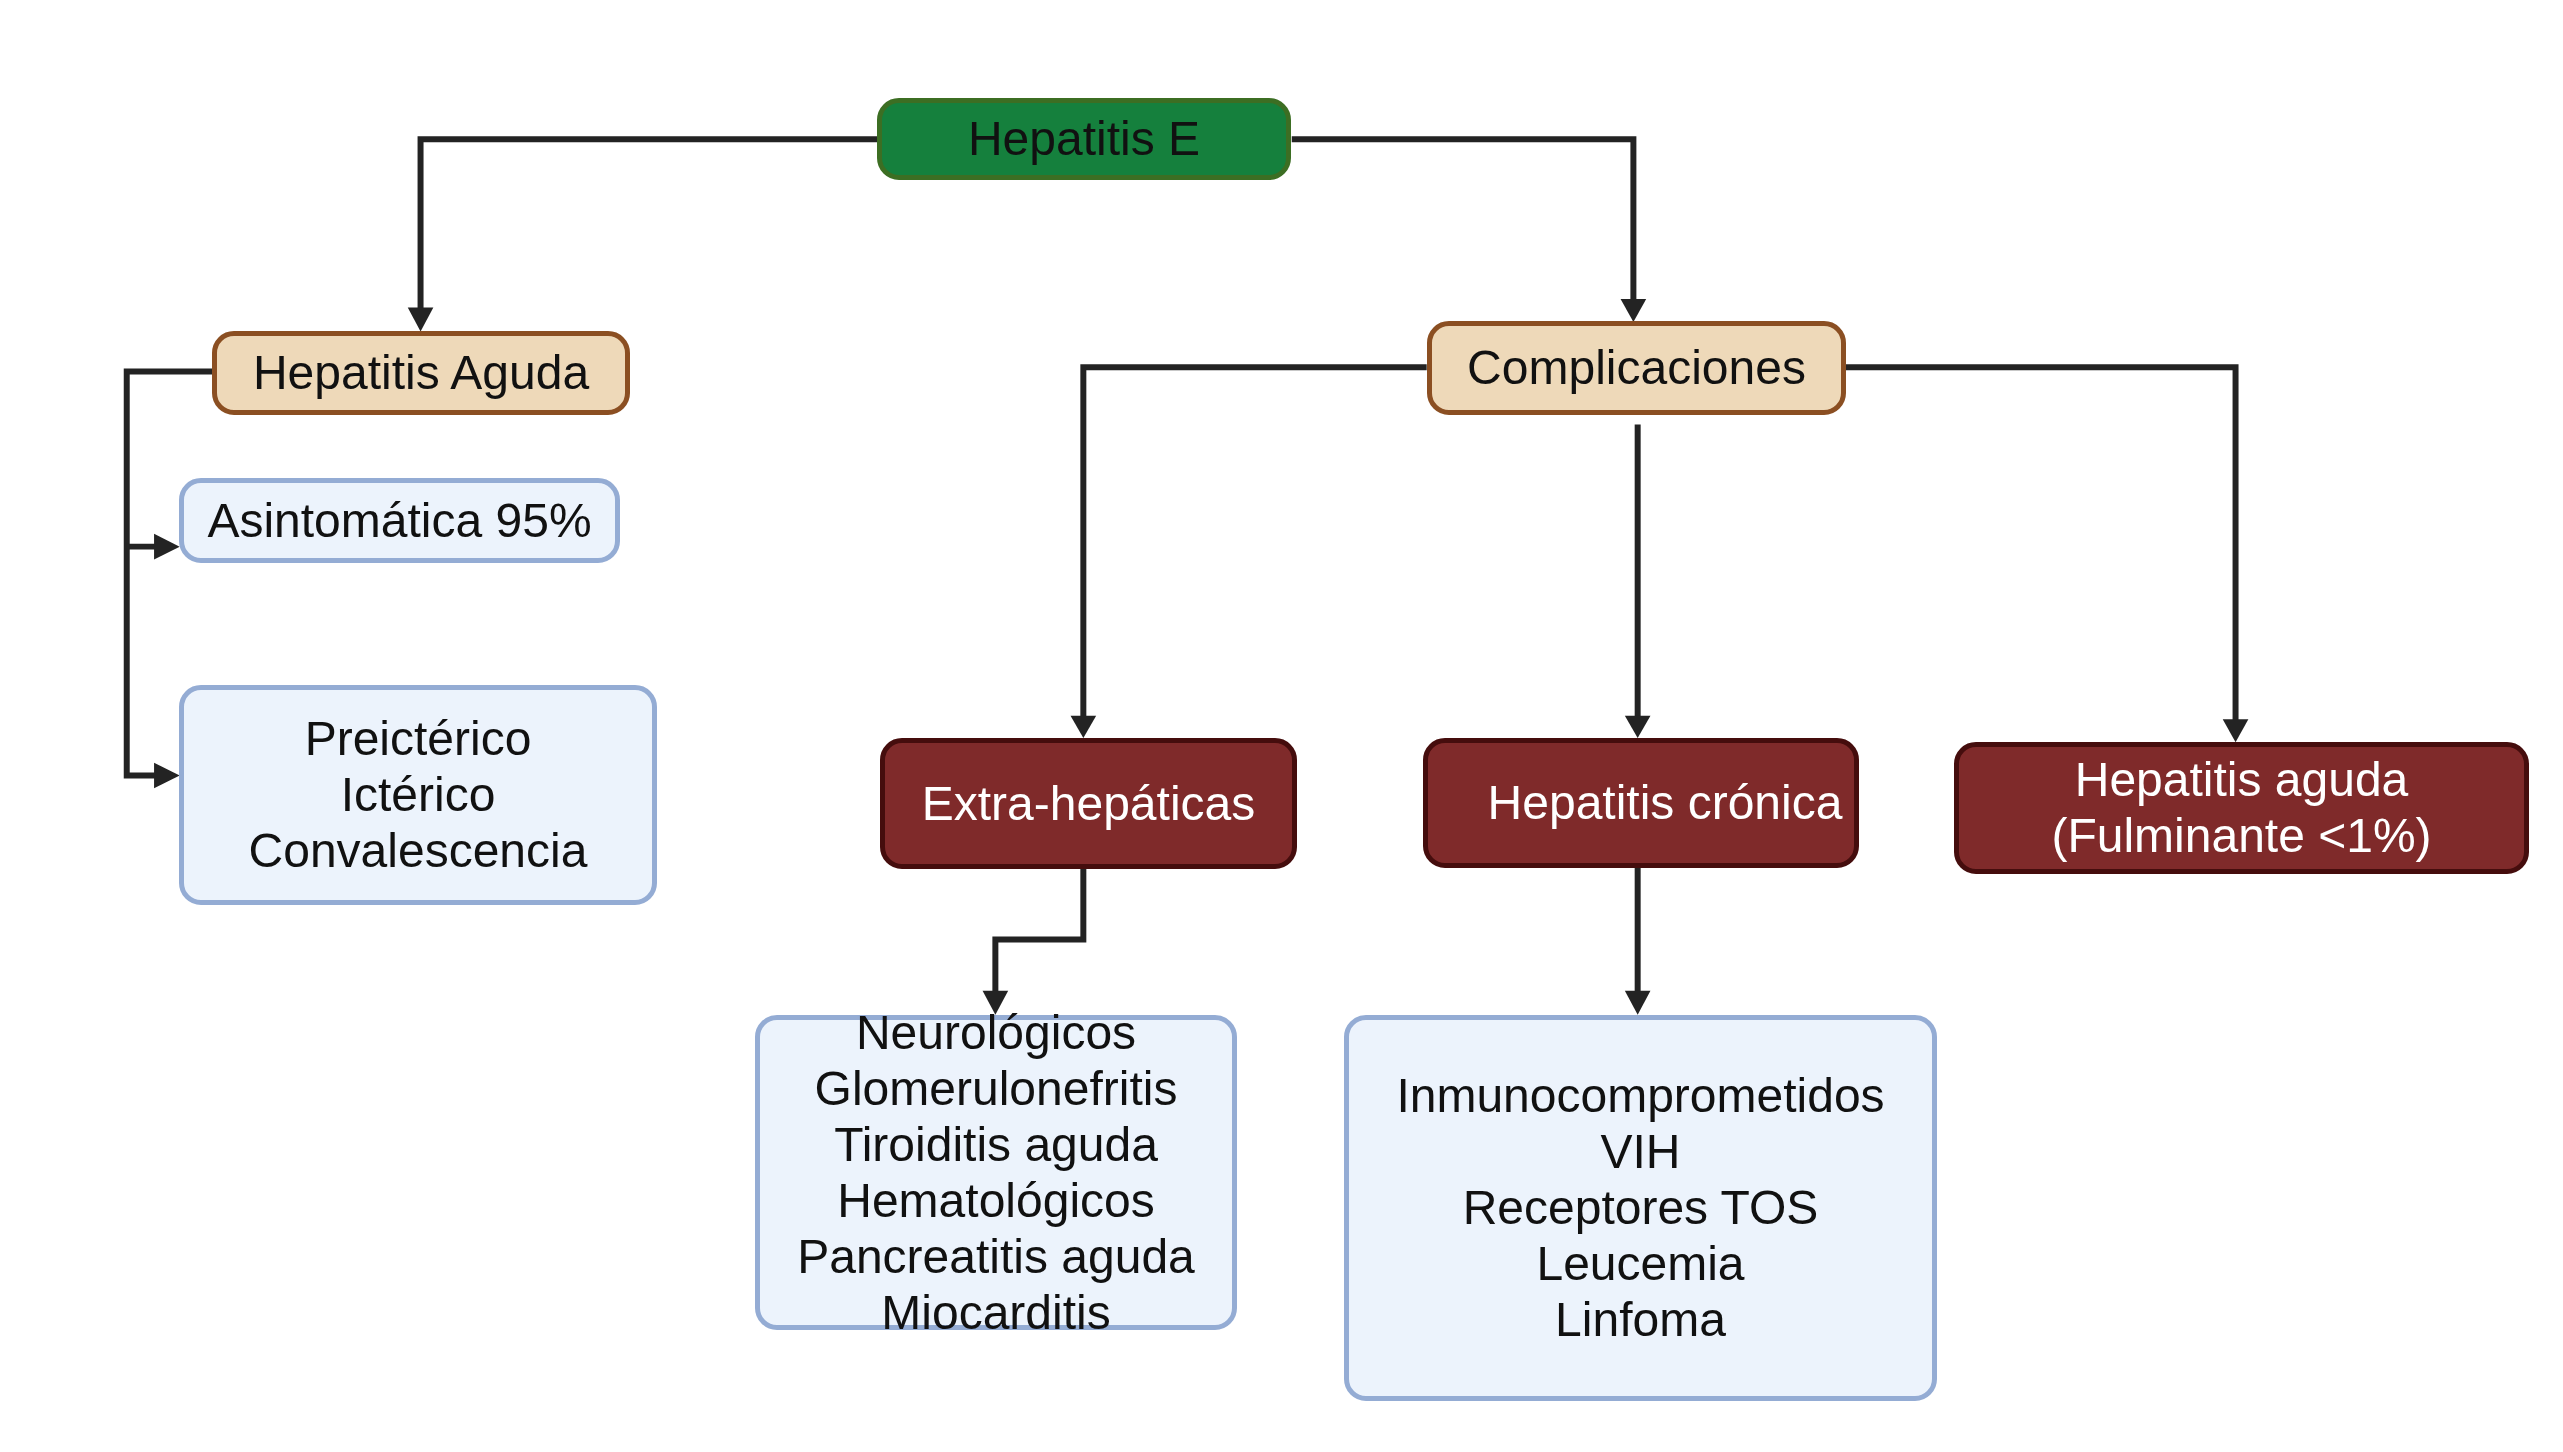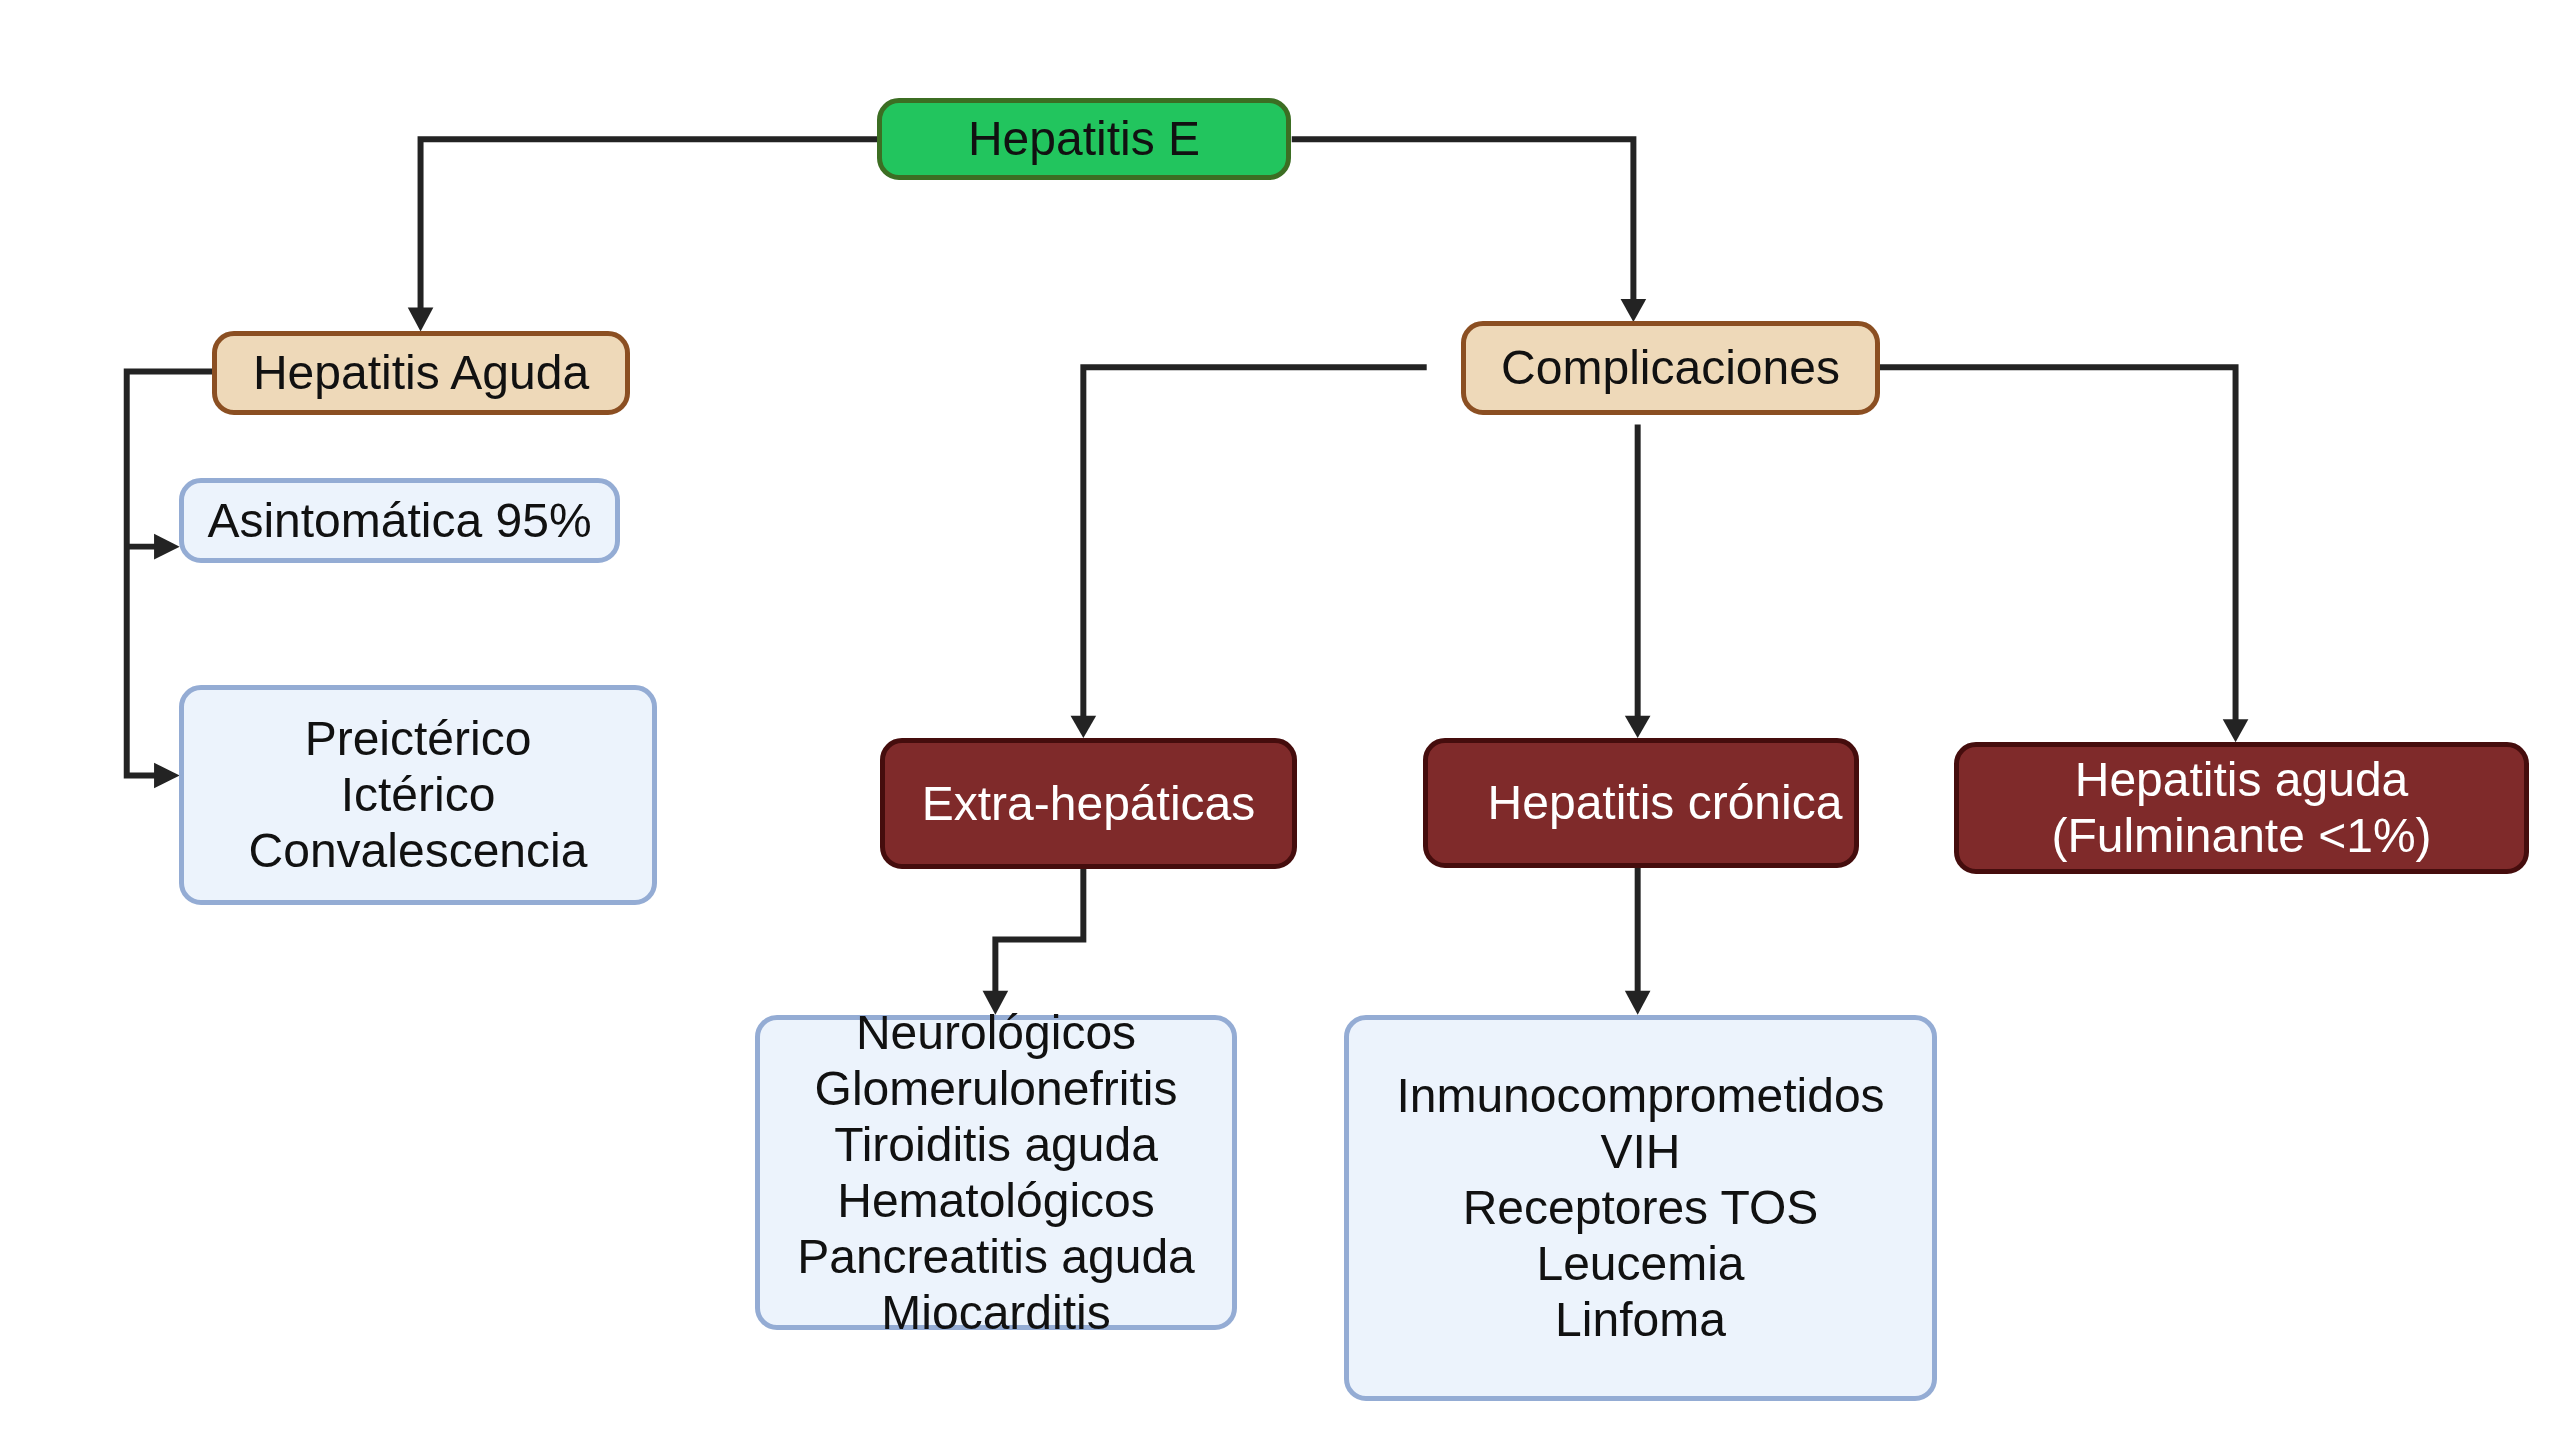--- a/index.html
+++ b/index.html
@@ -3,21 +3,21 @@
 <meta charset="utf-8">
 <style>
   html, body { margin: 0; padding: 0; background: #ffffff; }
   body { width: 2563px; height: 1452px; position: relative; overflow: hidden;
          font-family: "Liberation Sans", "DejaVu Sans", sans-serif; }
   #wires { position: absolute; left: 0; top: 0; width: 2563px; height: 1452px; }
   .node { position: absolute; box-sizing: border-box; display: flex; flex-direction: column;
           align-items: center; justify-content: center; text-align: center;
           border-radius: 22px; border-width: 5.1px; border-style: solid;
           font-size: 48px; line-height: 56px; color: #111111; }
-  .green { background: #22c55e; border-color: #3c6e23; }
+  .green { background: #15803d; border-color: #3c6e23; }
   .tan   { background: #eed9b9; border-color: #8b4f22; }
   .dark  { background: #7f2a2a; border-color: #450d0d; color: #ffffff; }
   .light { background: #ecf3fc; border-color: #94acd4; }
   .node span { display: block; white-space: nowrap; }
   .wire { fill: none; stroke: #232323; stroke-width: 7; stroke-linejoin: miter; }
   .head { fill: #232323; }
 </style>
 </head>
 <body>
 
@@ -59,21 +59,21 @@
 <div class="node light" style="left:179px; top:478px; width:441px; height:85px;align-items:center;">
   <span>Asintomática 95%</span>
 </div>
 
 <div class="node light" style="left:179px; top:685px; width:478px; height:220px;">
   <span>Preictérico</span>
   <span>Ictérico</span>
   <span>Convalescencia</span>
 </div>
 
-<div class="node tan" style="left:1461px; top:321px; width:419px; height:94px;">
+<div class="node tan" style="left:1427px; top:321px; width:419px; height:94px;">
   <span>Complicaciones</span>
 </div>
 
 <div class="node dark" style="left:880px; top:738px; width:417px; height:131px;">
   <span>Extra-hepáticas</span>
 </div>
 
 <div class="node dark" style="left:1423px; top:738px; width:436px; height:130px;padding-left:48px;">
   <span>Hepatitis crónica</span>
 </div>

